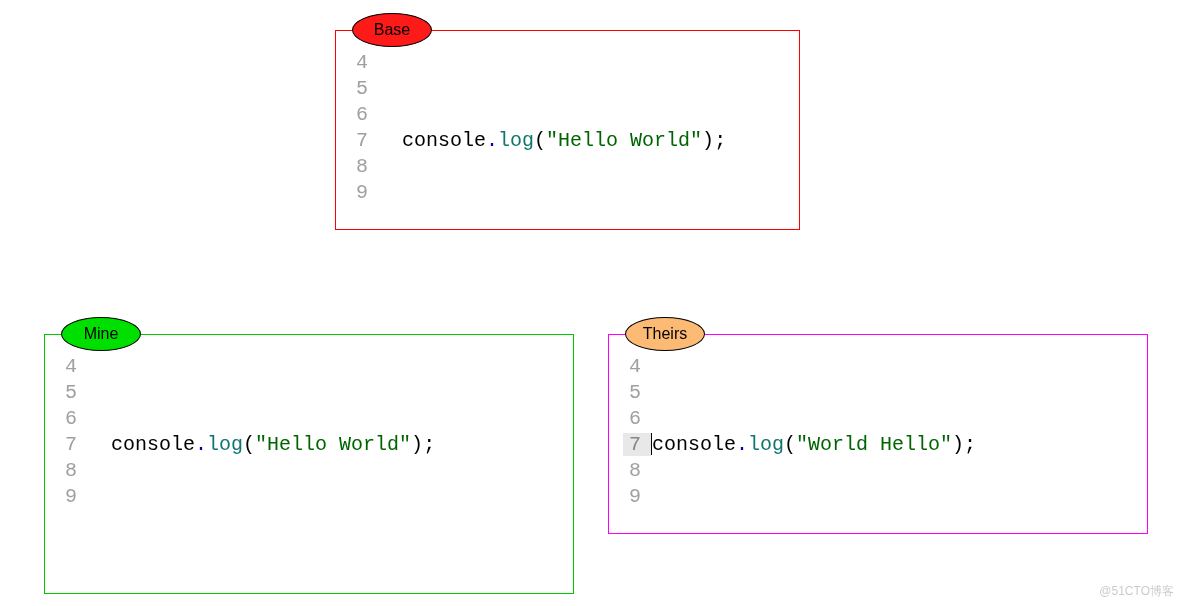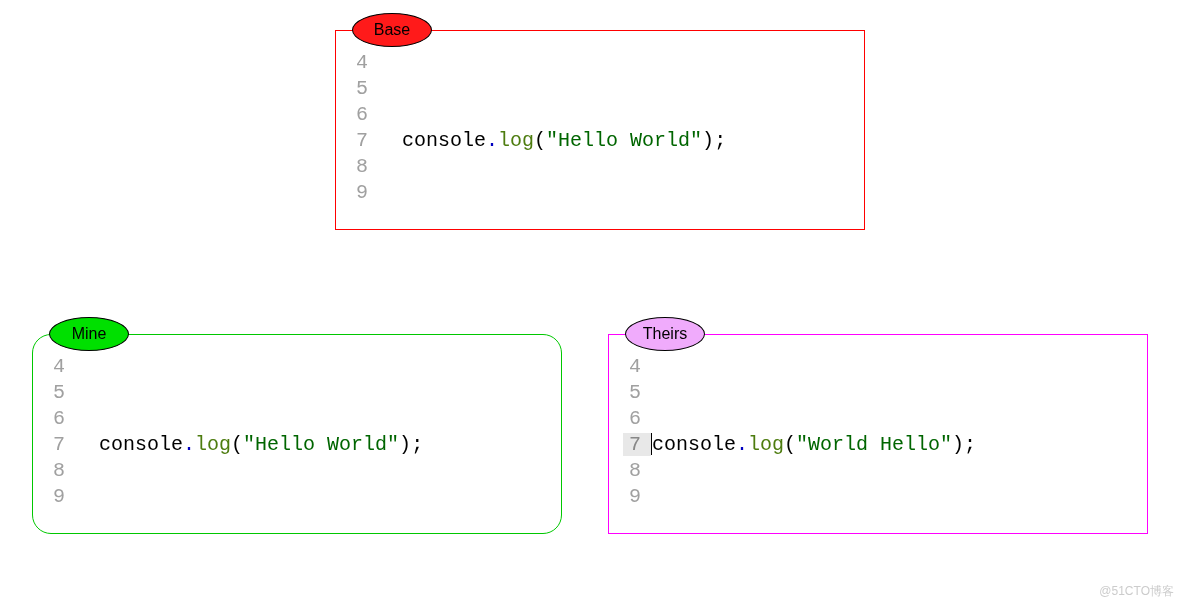--- a/index.html
+++ b/index.html
@@ -32,21 +32,21 @@
     display: flex;
     align-items: center;
     justify-content: center;
     font-family: -apple-system, Helvetica, Arial, sans-serif;
     font-size: 16px;
     font-weight: 400;
     color: #000000;
   }
   .base-label   { background: #ff1a1a; }
   .mine-label   { background: #00e000; }
-  .theirs-label { background: #f0abfc; }
+  .theirs-label { background: #fdba74; }
   .code-line {
     display: flex;
     align-items: center;
     height: 26px;
     font-size: 20px;
     white-space: pre;
   }
   .lineno {
     color: #a0a0a0;
     width: 28px;
@@ -54,21 +54,21 @@
     padding-right: 10px;
     flex-shrink: 0;
   }
   .lineno.hl {
     background: #e8e8e8;
     color: #888888;
   }
   .code-content { display: flex; }
   .tok-ident  { color: #000000; text-align: center; }
   .tok-dot    { color: #0000c0; }
-  .tok-method { color: #4d7c0f; }
+  .tok-method { color: #0f766e; }
   .tok-paren  { color: #000000; }
   .tok-str    { color: #006500; }
   .tok-semi   { color: #000000; }
   .cursor {
     display: inline-block;
     width: 1px;
     height: 22px;
     background: #000000;
     vertical-align: middle;
     margin: 0;
@@ -78,35 +78,35 @@
     right: 10px;
     bottom: 6px;
     color: #cccccc;
     font-family: Arial, sans-serif;
     font-size: 12px;
   }
 </style>
 </head>
 <body>
 
-<div class="panel base-panel" style="left:335px; top:30px; width:530px; height:200px;">
+<div class="panel base-panel" style="left:335px; top:30px; width:465px; height:200px;">
   <div class="label base-label">
     <span>Base</span>
   </div>
   <div id="base-lines">
       <div class="code-line"><span class="lineno">4</span><span class="code-content"></span></div>
       <div class="code-line"><span class="lineno">5</span><span class="code-content"></span></div>
       <div class="code-line"><span class="lineno">6</span><span class="code-content"></span></div>
       <div class="code-line"><span class="lineno">7</span><span class="code-content"><span>  </span><span class="tok-ident">console</span><span class="tok-dot">.</span><span class="tok-method">log</span><span class="tok-paren">(</span><span class="tok-str">"Hello World"</span><span class="tok-paren">)</span><span class="tok-semi">;</span></span></div>
       <div class="code-line"><span class="lineno">8</span><span class="code-content"></span></div>
       <div class="code-line"><span class="lineno">9</span><span class="code-content"></span></div>
     </div>
 </div>
 
-<div class="panel mine-panel" style="left:32px; top:334px; width:530px; height:200px;border-radius:19px;">
+<div class="panel mine-panel" style="left:44px; top:334px; width:530px; height:260px;">
   <div class="label mine-label">
     <span>Mine</span>
   </div>
   <div id="mine-lines">
       <div class="code-line"><span class="lineno">4</span><span class="code-content"></span></div>
       <div class="code-line"><span class="lineno">5</span><span class="code-content"></span></div>
       <div class="code-line"><span class="lineno">6</span><span class="code-content"></span></div>
       <div class="code-line"><span class="lineno">7</span><span class="code-content"><span>  </span><span class="tok-ident">console</span><span class="tok-dot">.</span><span class="tok-method">log</span><span class="tok-paren">(</span><span class="tok-str">"Hello World"</span><span class="tok-paren">)</span><span class="tok-semi">;</span></span></div>
       <div class="code-line"><span class="lineno">8</span><span class="code-content"></span></div>
       <div class="code-line"><span class="lineno">9</span><span class="code-content"></span></div>

